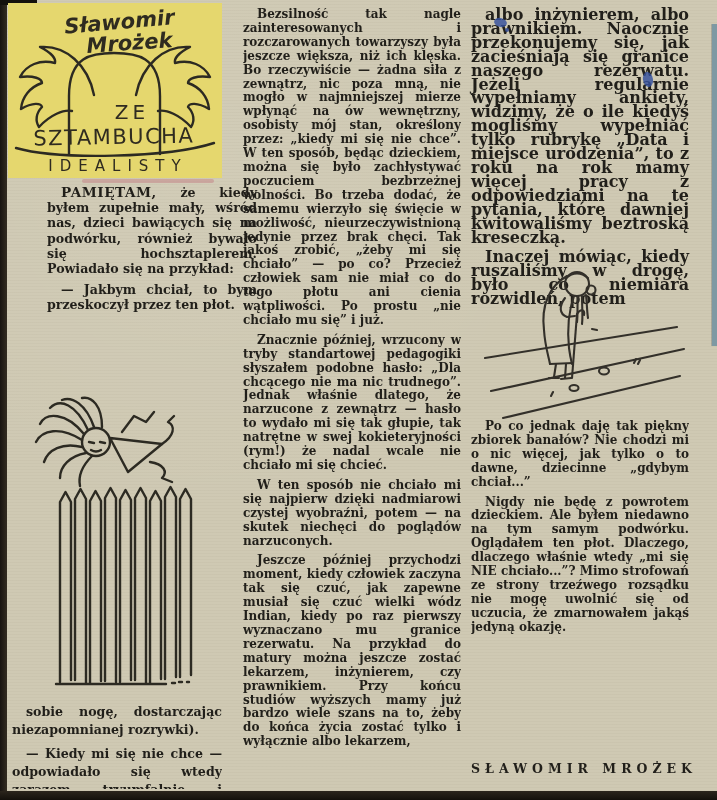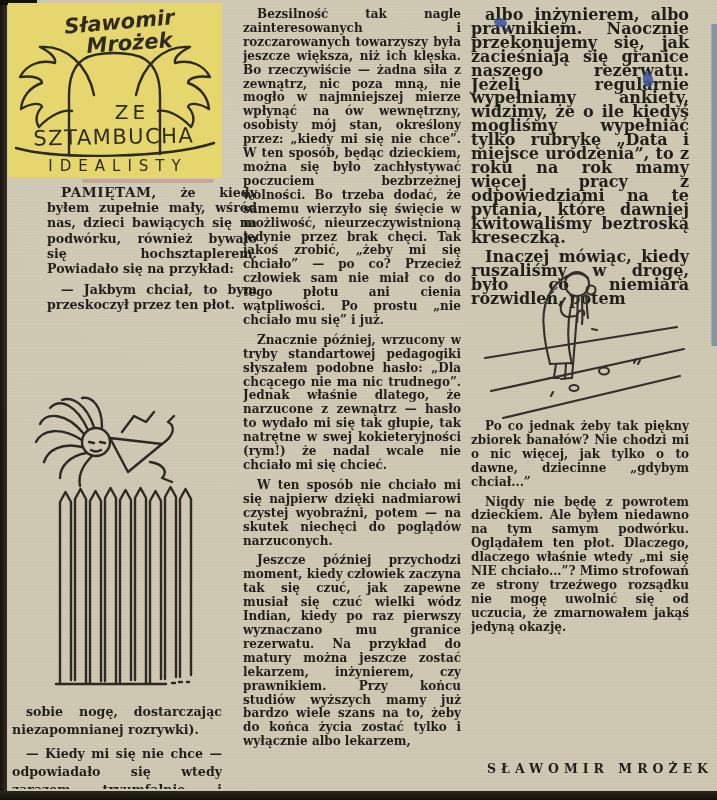--- a/index.html
+++ b/index.html
@@ -28,21 +28,21 @@
   .fence{position:absolute;left:16px;top:392px;width:204px;height:306px;}
   .col1-bottom{left:12px;top:703px;width:210px;height:86px;overflow:hidden;
     font-size:12.6px;line-height:18px;}
   .col2{left:243px;top:8px;width:218px;height:782px;overflow:hidden;
     font-size:12px;line-height:13.9px;}
   .col3-top{left:471px;top:8px;width:218px;font-size:16px;line-height:13.9px;}
   .walker{position:absolute;left:471px;top:254px;width:220px;height:170px;}
   .col3-bottom{left:471px;top:420px;width:218px;height:338px;overflow:hidden;
     font-size:12px;line-height:13.9px;}
   .byline{position:absolute;left:471px;top:761px;width:220px;color:#211f1a;
-    font-size:12.5px;font-weight:700;letter-spacing:5px;white-space:nowrap;margin-left:16px;}
+    font-size:12.5px;font-weight:700;letter-spacing:5px;white-space:nowrap;}
   .teal-panel{position:absolute;left:712px;top:24px;width:26px;height:322px;
     background:#7e99a3;box-shadow:-1px 0 0 rgba(60,70,75,.25);text-align:center;}
   .fragments{margin:42px 0 0 3px;white-space:pre-line;color:#2b3134;
     font-size:10px;font-weight:700;line-height:12.2px;}
   .blot{position:absolute;background:#35509e;opacity:.82;border-radius:50%;}
   .blot1{left:494px;top:18px;width:13px;height:9px;transform:rotate(14deg);}
   .blot2{left:643px;top:72px;width:10px;height:15px;transform:rotate(-10deg);}
   .blot3{left:505px;top:28px;width:4px;height:4px;}
   svg .ink{stroke:#2c2a22;stroke-width:2.4;fill:none;stroke-linecap:round;stroke-linejoin:round;}
   svg .ink-thin{stroke:#33302a;stroke-width:2.1;fill:none;stroke-linecap:round;stroke-linejoin:round;}
@@ -163,21 +163,21 @@
       <path d="M79,110 L102,109"></path>
       <path d="M94,44 C88,52 88,60 96,63 L104,62"></path>
       <path d="M106,60 C110,54 114,56 113,61"></path>
       <path d="M106,60 L101,124"></path>
       <path d="M85,110 L83,123 M95,110 L94,124"></path>
       <path d="M78,124 L88,124 M90,125 L100,124"></path>
     </g>
   </svg>
 
   <div class="col col3-bottom">
-    <p>Po co jednak żeby tak piękny zbiorek banałów? Nie chodzi mi o nic więcej, jak tylko o to dawne, dziecinne „gdybym chciał...”</p>
+    <p>Po co jednak daję tak piękny zbiorek banałów? Nie chodzi mi o nic więcej, jak tylko o to dawne, dziecinne „gdybym chciał...”</p>
     <p>Nigdy nie będę z powrotem dzieckiem. Ale byłem niedawno na tym samym podwórku. Oglądałem ten płot. Dlaczego, dlaczego właśnie wtedy „mi się NIE chciało...”? Mimo strofowań ze strony trzeźwego rozsądku nie mogę uwolnić się od uczucia, że zmarnowałem jakąś jedyną okazję.</p>
   </div>
 
   <div class="byline">SŁAWOMIR MROŻEK</div>
 
   <div class="teal-panel">
     <div class="fragments">In
 sk
 ca
 bo

